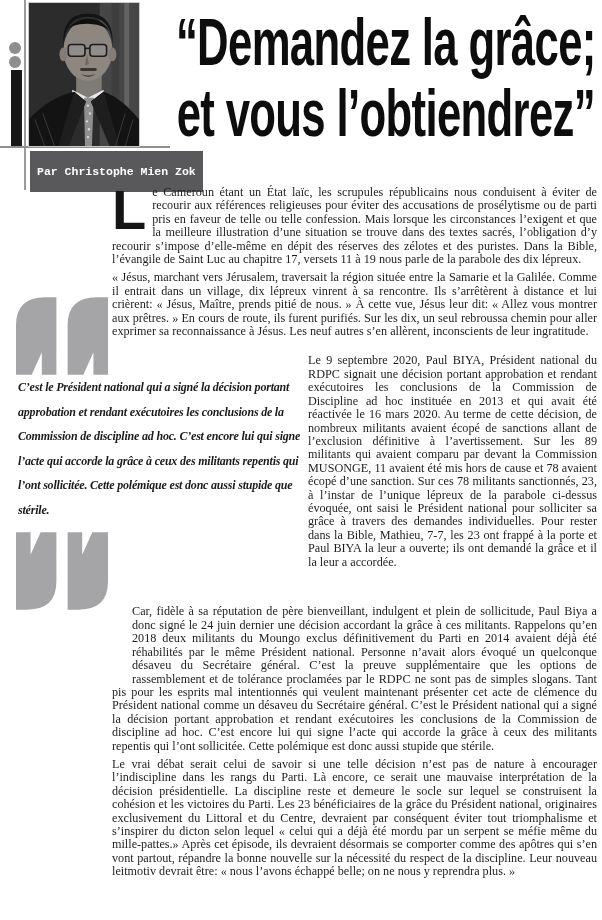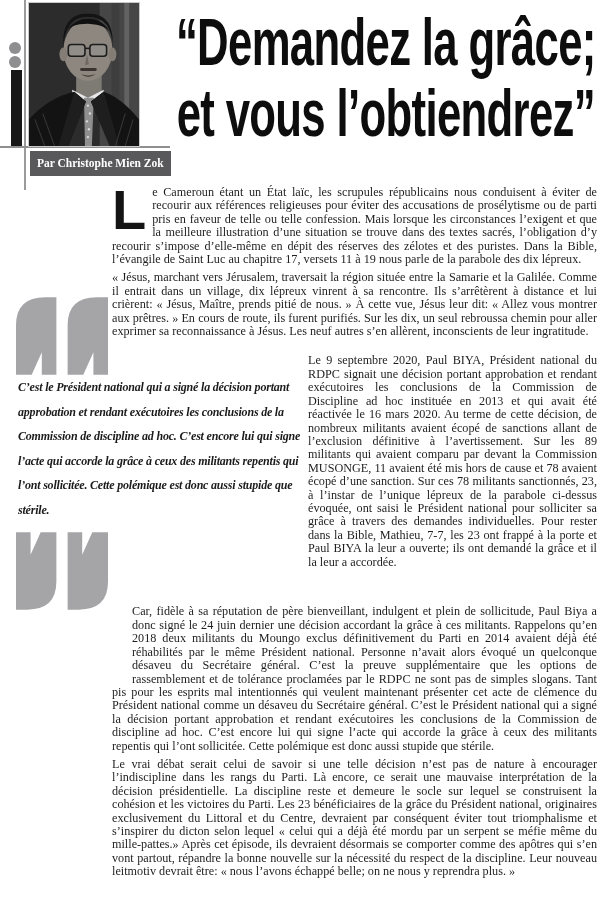--- a/index.html
+++ b/index.html
@@ -16,23 +16,23 @@
   .dot1 { top:42px; } .dot2 { top:56px; }
   .deco-bar { position:absolute; left:11px; top:70px; width:11px; height:78px; background:#171717; }
   .photo-rule { position:absolute; left:0; top:146px; width:170px; height:2px; background:#8f8f8f; }
 
   
   .photo { position:absolute; left:28px; top:2px; width:112px; height:145px; border:1px solid #c9c9c9; background:#2f2f2f; }
   .photo svg { display:block; width:100%; height:100%; }
   .caption {
     position:absolute; left:30px; top:151px;
     background:#59595b; color:#ffffff;
-    font-family:Liberation Serif, serif;
+    font-family:Liberation Mono, monospace;
     font-weight:bold; font-size:11.5px; line-height:17px;
-    padding:4px 7px; white-space:nowrap;
+    padding:12px 7px; white-space:nowrap;
   }
 
   
   .headline {
     position:absolute; left:170px; top:6px; width:662px;
     transform:scaleX(0.652); transform-origin:left top;
     font-family:"Liberation Sans", sans-serif;
     font-weight:bold; font-size:67px; line-height:71px;
     letter-spacing:-1px; color:#0d0d0d; text-align:center;
   }

